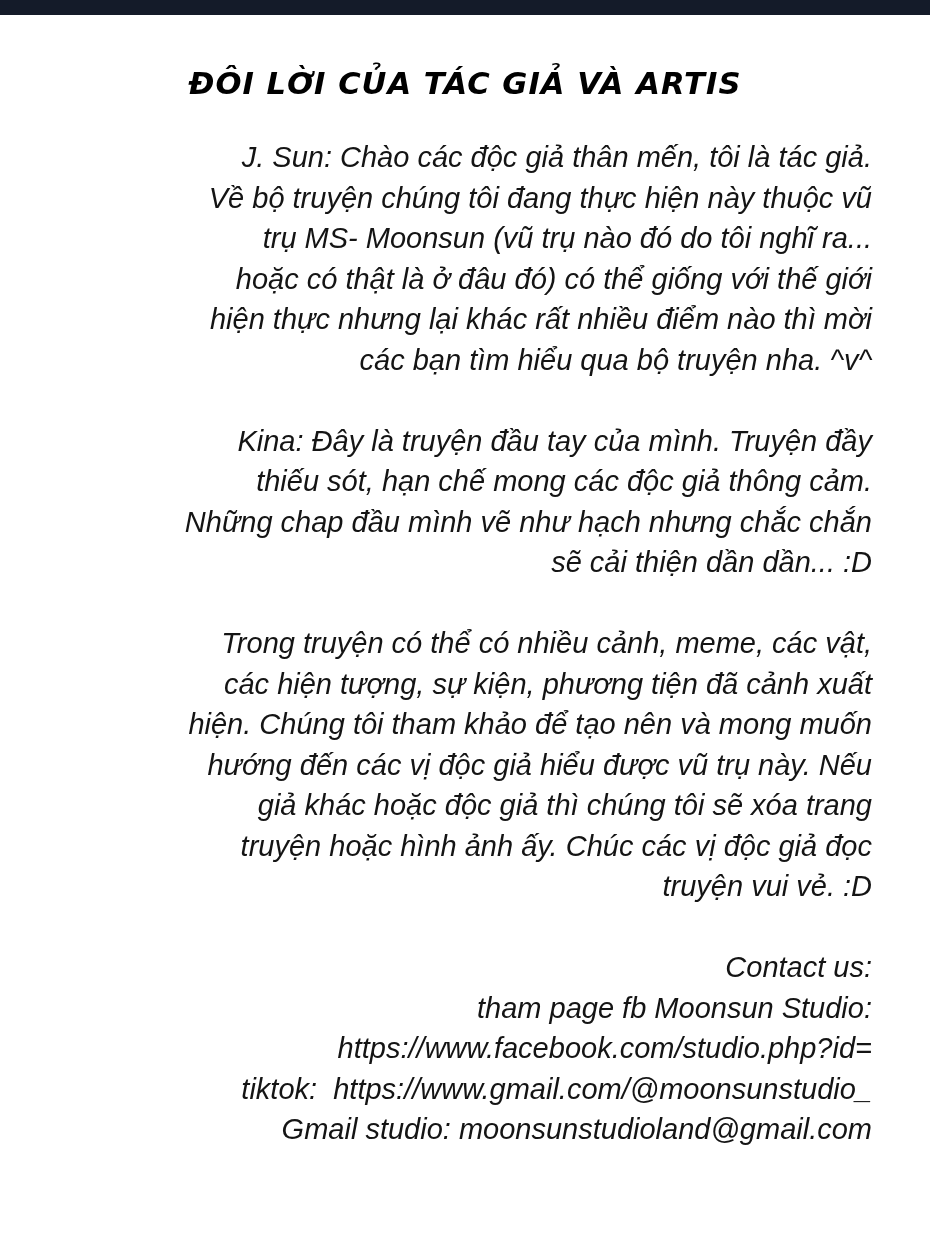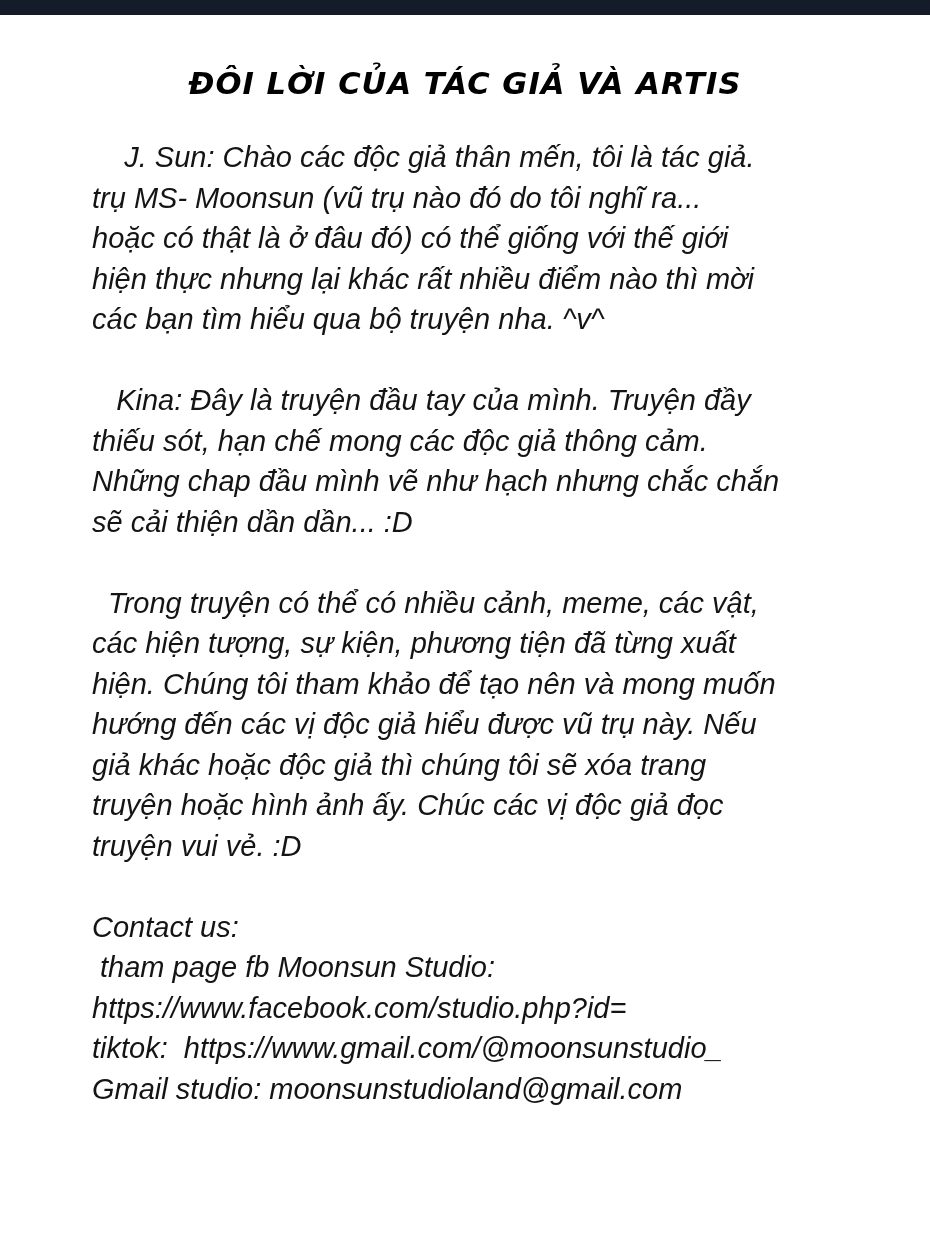--- a/index.html
+++ b/index.html
@@ -24,49 +24,50 @@
     transform: scaleX(1.02);
   }
   .body-text {
     position: absolute; left: 92px; top: 137px; width: 780px;
     font-family: "Liberation Sans", sans-serif;
     font-style: italic;
     font-size: 29px;
     line-height: 40.5px;
     color: #141414;
   }
-  .line { white-space: pre; display: block; height: 40.5px; }
+  .line { white-space: pre; display: block; height: 40.5px; text-align: right; }
   .blank { display: block; height: 40.5px; }
 </style>
 </head>
 <body>
 
 <div class="topbar"></div>
 
 <div class="title">ĐÔI LỜI CỦA TÁC GIẢ VÀ ARTIS</div>
 
 <div class="body-text">
   <div>
     <span class="line">    J. Sun: Chào các độc giả thân mến, tôi là tác giả.</span>
+    <span class="line">Về bộ truyện chúng tôi đang thực hiện này thuộc vũ</span>
     <span class="line">trụ MS- Moonsun (vũ trụ nào đó do tôi nghĩ ra...</span>
     <span class="line">hoặc có thật là ở đâu đó) có thể giống với thế giới</span>
     <span class="line">hiện thực nhưng lại khác rất nhiều điểm nào thì mời</span>
     <span class="line">các bạn tìm hiểu qua bộ truyện nha. ^v^</span>
   </div>
   <span class="blank"></span>
   <div>
     <span class="line">   Kina: Đây là truyện đầu tay của mình. Truyện đầy</span>
     <span class="line">thiếu sót, hạn chế mong các độc giả thông cảm.</span>
     <span class="line">Những chap đầu mình vẽ như hạch nhưng chắc chắn</span>
     <span class="line">sẽ cải thiện dần dần... :D</span>
   </div>
   <span class="blank"></span>
   <div>
     <span class="line">  Trong truyện có thể có nhiều cảnh, meme, các vật,</span>
-    <span class="line">các hiện tượng, sự kiện, phương tiện đã từng xuất</span>
+    <span class="line">các hiện tượng, sự kiện, phương tiện đã cảnh xuất</span>
     <span class="line">hiện. Chúng tôi tham khảo để tạo nên và mong muốn</span>
     <span class="line">hướng đến các vị độc giả hiểu được vũ trụ này. Nếu</span>
     <span class="line">giả khác hoặc độc giả thì chúng tôi sẽ xóa trang</span>
     <span class="line">truyện hoặc hình ảnh ấy. Chúc các vị độc giả đọc</span>
     <span class="line">truyện vui vẻ. :D</span>
   </div>
   <span class="blank"></span>
   <div>
     <span class="line">Contact us:</span>
     <span class="line"> tham page fb Moonsun Studio:</span>

